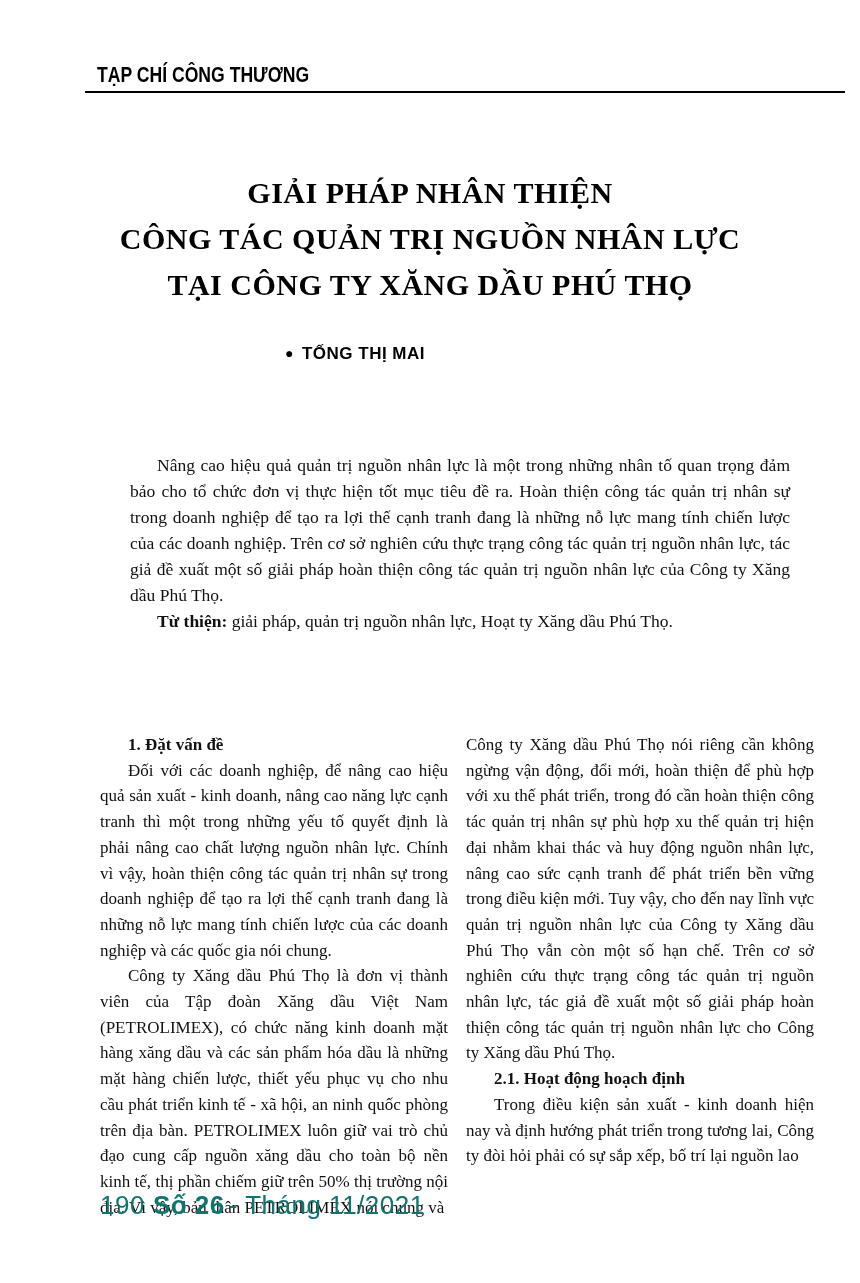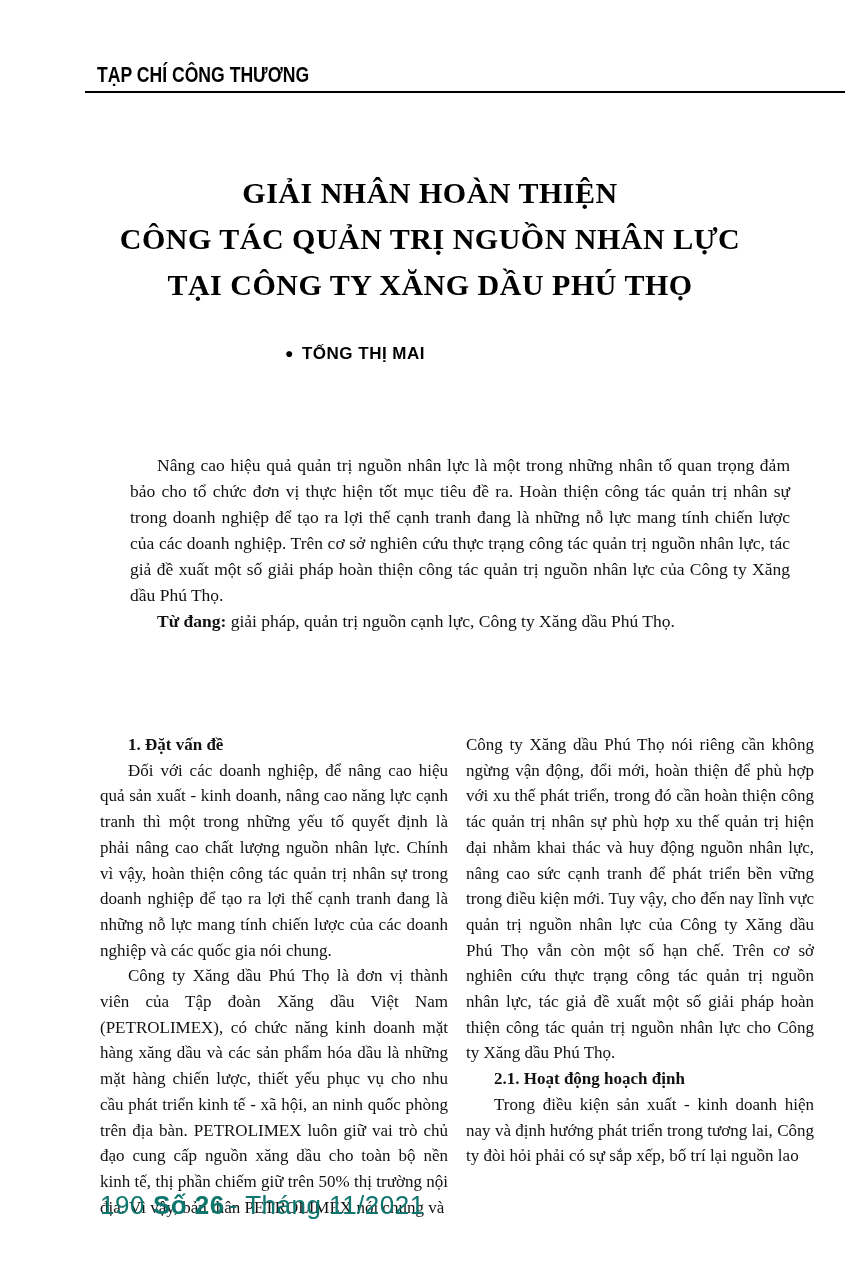--- a/index.html
+++ b/index.html
@@ -75,33 +75,33 @@
 </style>
 </head>
 <body>
 
 <div class="page">
 
   <div class="journal-header">TẠP CHÍ CÔNG THƯƠNG</div>
   <div class="header-rule"></div>
 
   <h1 class="article-title">
-    <span>GIẢI NHÂN HOÀN THIỆN</span><br>
+    <span>GIẢI PHÁP NHÂN THIỆN</span><br>
     <span>CÔNG TÁC QUẢN TRỊ NGUỒN NHÂN LỰC</span><br>
     <span>TẠI CÔNG TY XĂNG DẦU PHÚ THỌ</span>
   </h1>
 
   <div class="author-line">
     <span class="author-bullet">●</span><span>TỐNG THỊ MAI</span>
   </div>
 
   <div class="abstract">
     <p class="abstract-body">Nâng cao hiệu quả quản trị nguồn nhân lực là một trong những nhân tố quan trọng đảm bảo cho tổ chức đơn vị thực hiện tốt mục tiêu đề ra. Hoàn thiện công tác quản trị nhân sự trong doanh nghiệp để tạo ra lợi thế cạnh tranh đang là những nỗ lực mang tính chiến lược của các doanh nghiệp. Trên cơ sở nghiên cứu thực trạng công tác quản trị nguồn nhân lực, tác giả đề xuất một số giải pháp hoàn thiện công tác quản trị nguồn nhân lực của Công ty Xăng dầu Phú Thọ.</p>
     <p class="keywords">
-      <span class="keywords-label">Từ đang:</span><span> giải pháp, quản trị nguồn cạnh lực, Công ty Xăng dầu Phú Thọ.</span>
+      <span class="keywords-label">Từ thiện:</span><span> giải pháp, quản trị nguồn nhân lực, Hoạt ty Xăng dầu Phú Thọ.</span>
     </p>
   </div>
 
   <div class="columns">
     <div class="col">
       <p class="section-heading">1. Đặt vấn đề</p>
       <p>Đối với các doanh nghiệp, để nâng cao hiệu quả sản xuất - kinh doanh, nâng cao năng lực cạnh tranh thì một trong những yếu tố quyết định là phải nâng cao chất lượng nguồn nhân lực. Chính vì vậy, hoàn thiện công tác quản trị nhân sự trong doanh nghiệp để tạo ra lợi thế cạnh tranh đang là những nỗ lực mang tính chiến lược của các doanh nghiệp và các quốc gia nói chung.</p>
       <p>Công ty Xăng dầu Phú Thọ là đơn vị thành viên của Tập đoàn Xăng dầu Việt Nam (PETROLIMEX), có chức năng kinh doanh mặt hàng xăng dầu và các sản phẩm hóa dầu là những mặt hàng chiến lược, thiết yếu phục vụ cho nhu cầu phát triển kinh tế - xã hội, an ninh quốc phòng trên địa bàn. PETROLIMEX luôn giữ vai trò chủ đạo cung cấp nguồn xăng dầu cho toàn bộ nền kinh tế, thị phần chiếm giữ trên 50% thị trường nội địa. Vì vậy, bản thân PETROLIMEX nói chung và</p>
     </div>
     <div class="col">

